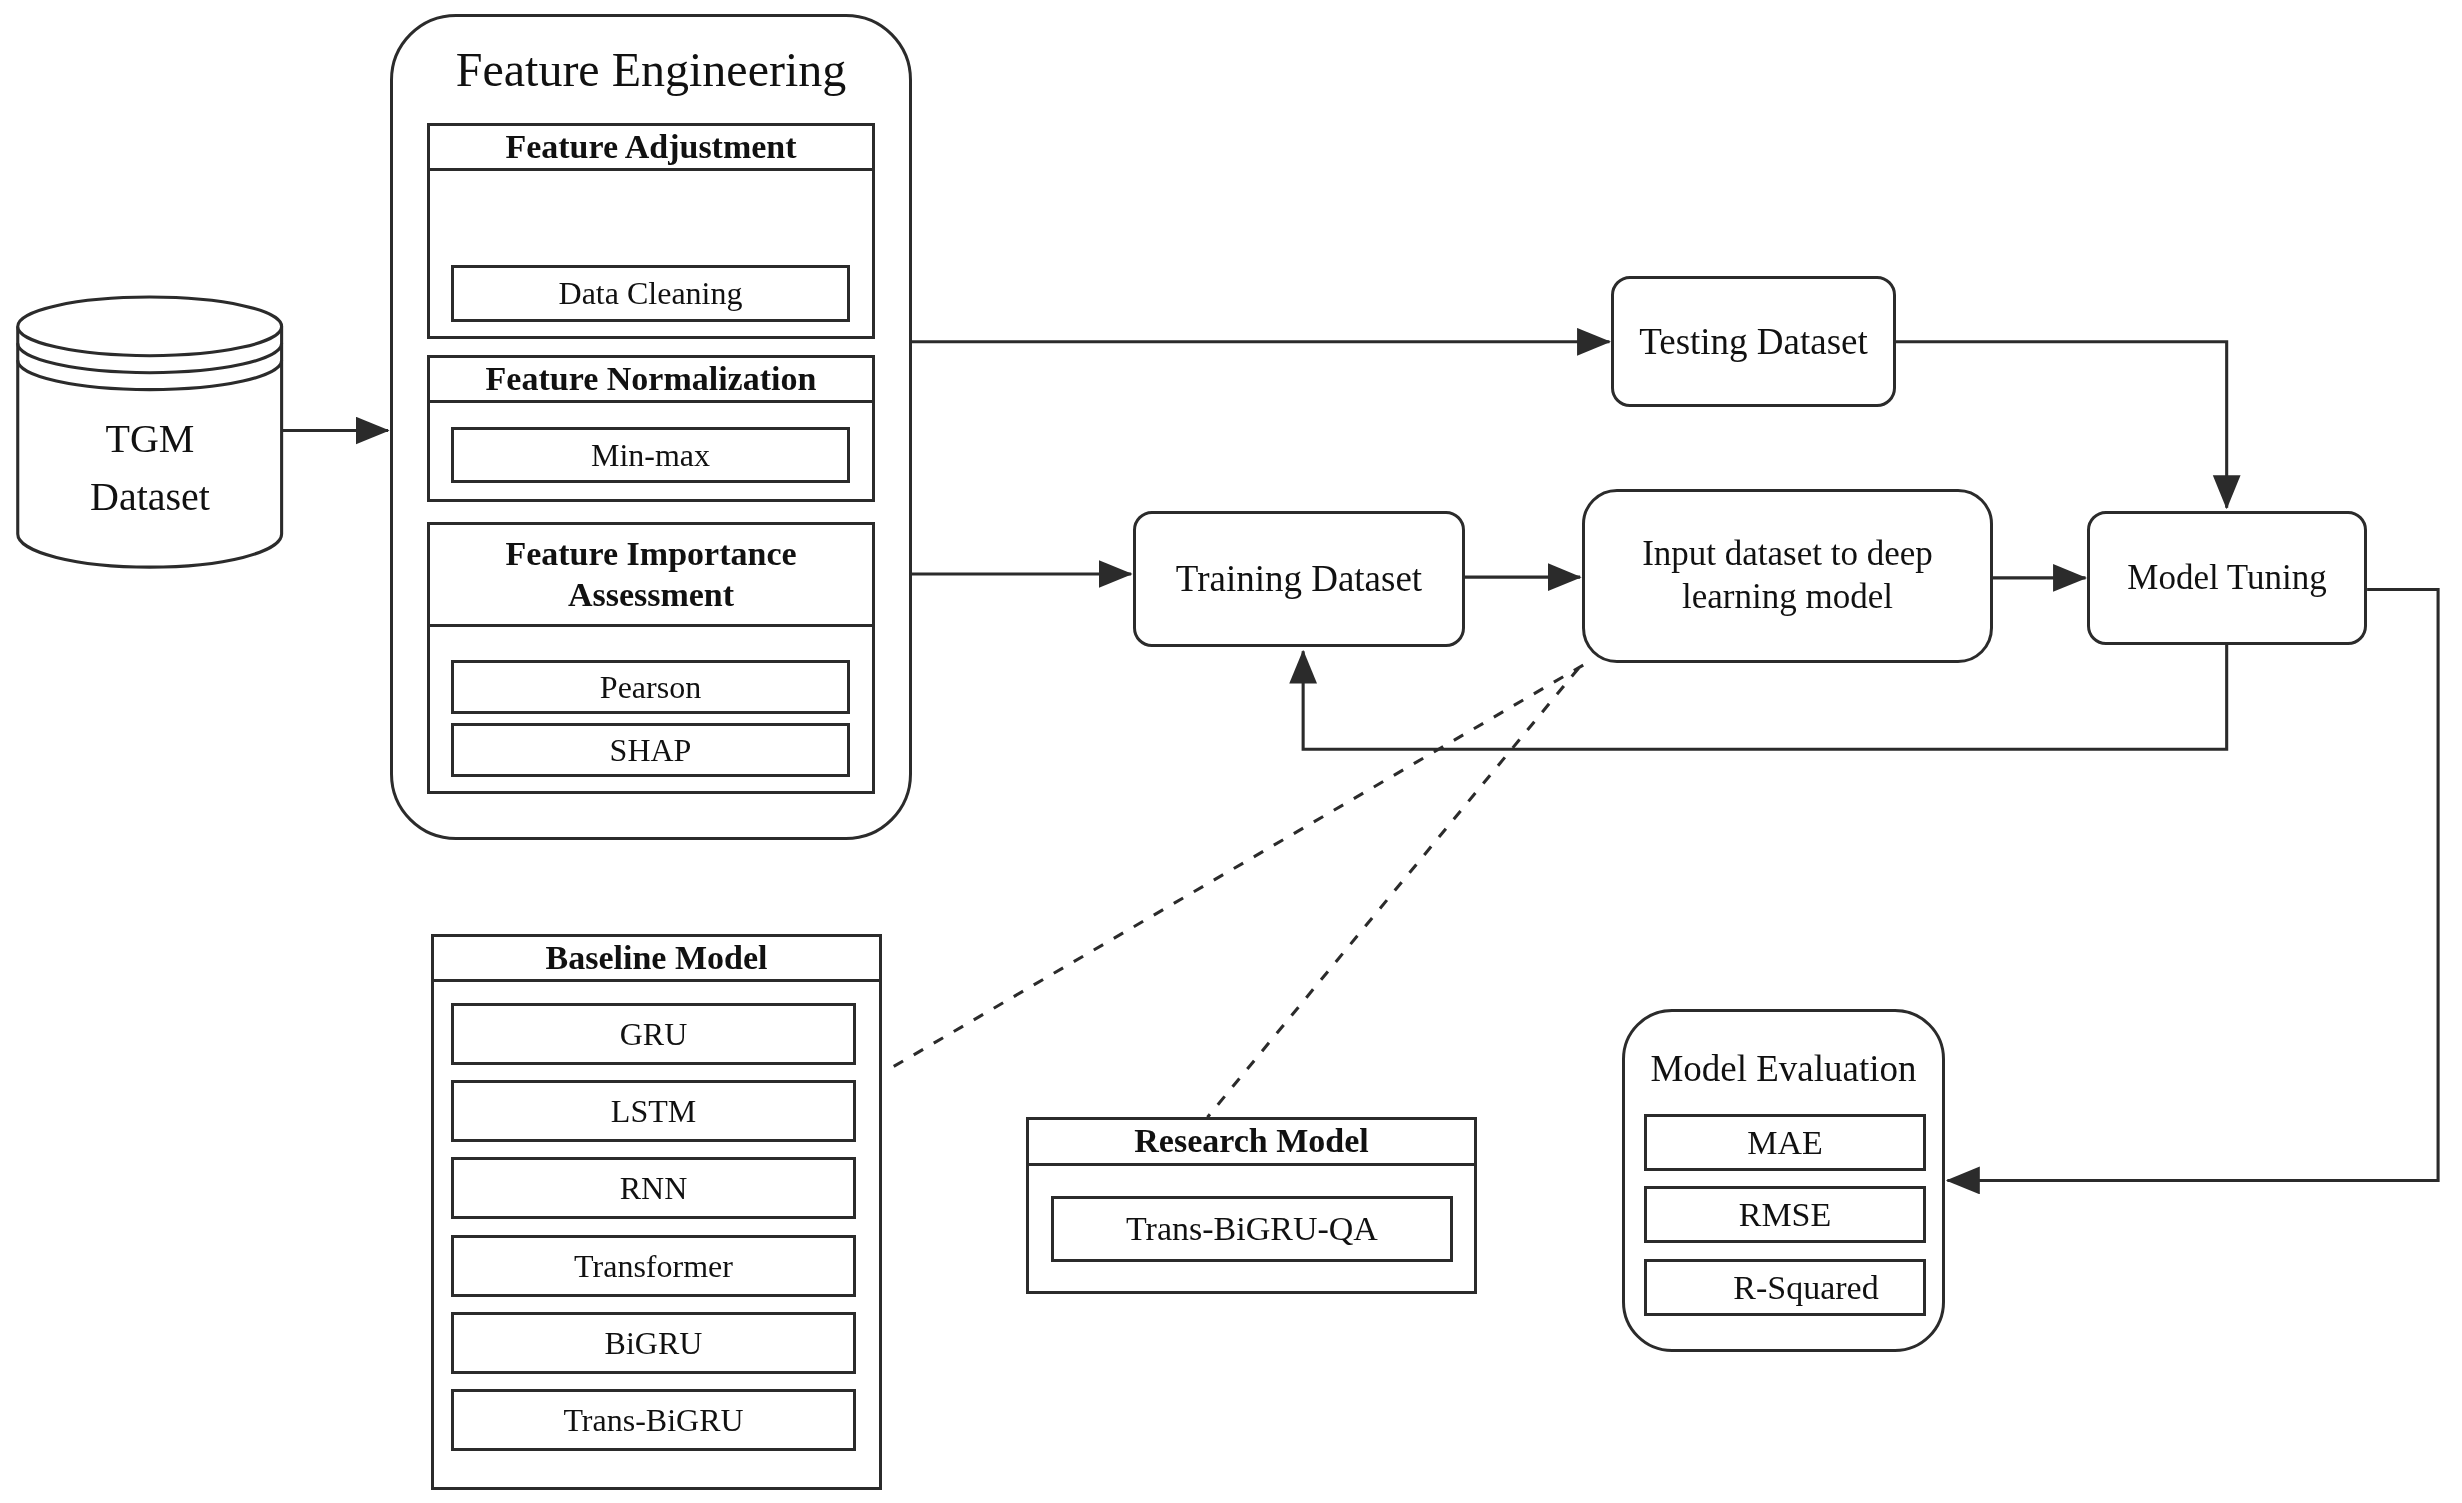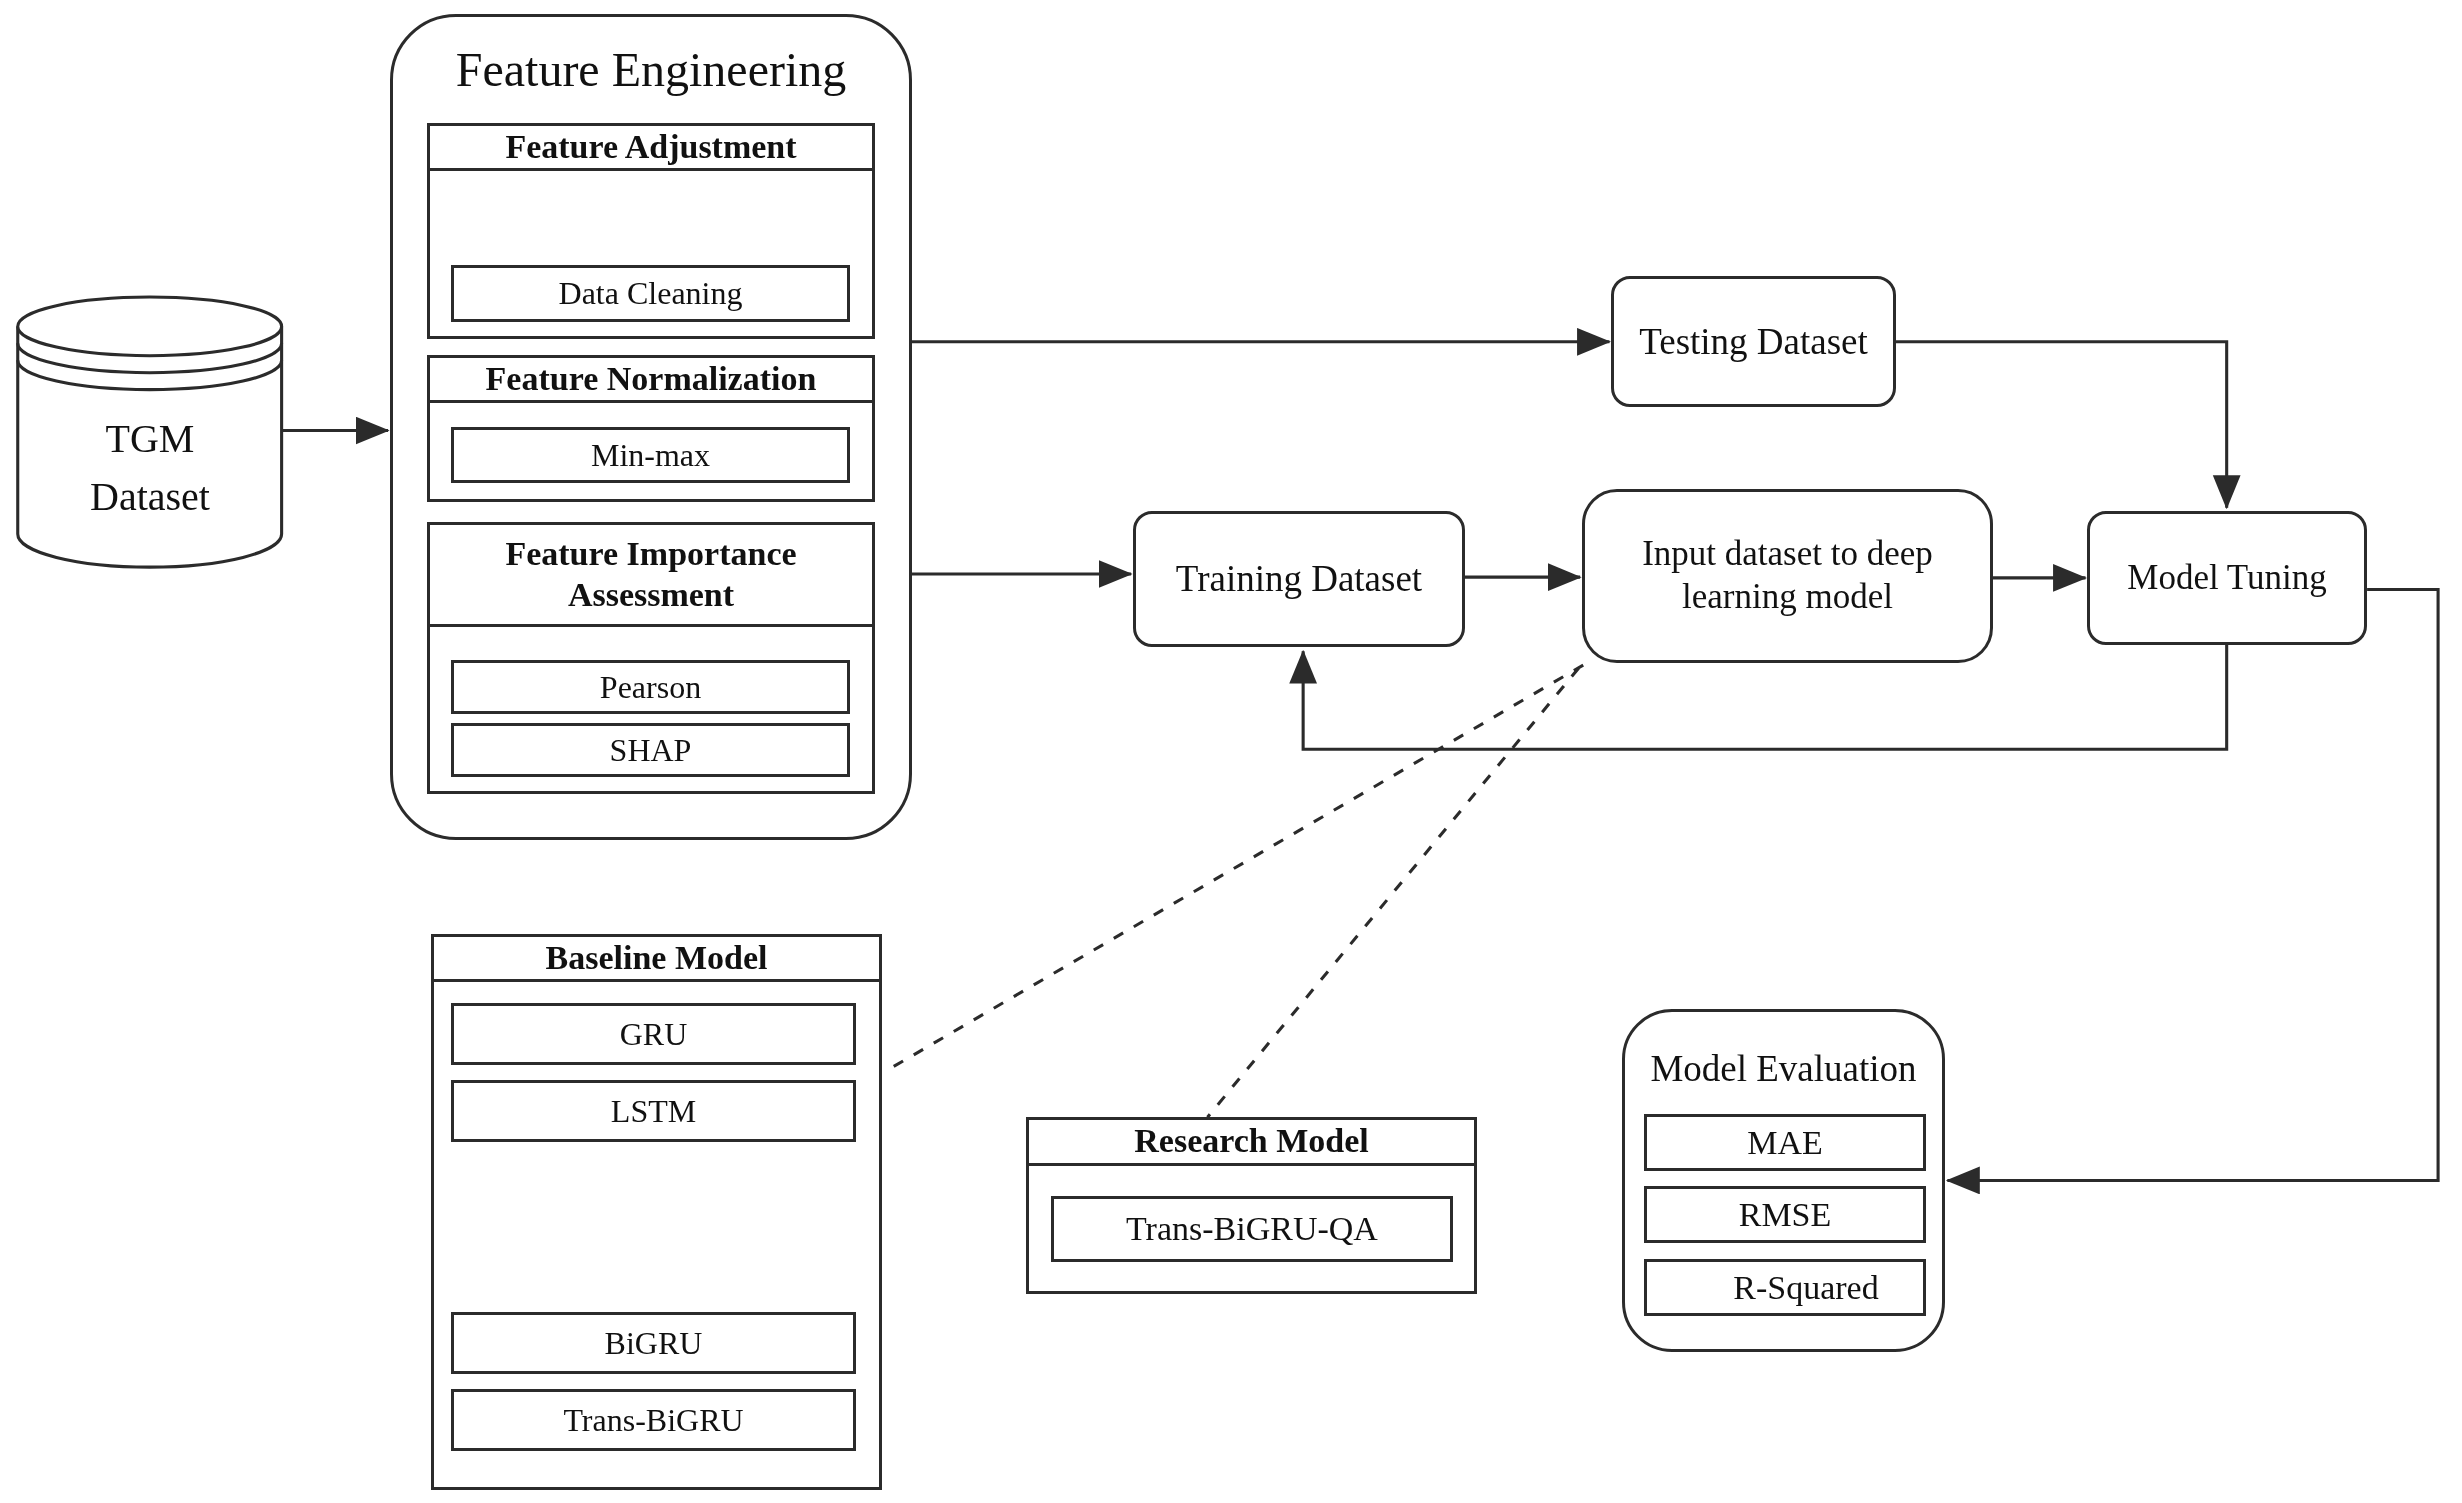--- a/index.html
+++ b/index.html
@@ -86,20 +86,22 @@
 
   <div class="box rounded node-label" style="left:1582px;top:489px;width:411px;height:174px;border-radius:35px;padding:16px 23px;">Input dataset to deep learning model</div>
 
   <div class="box rounded node-label" style="left:2087px;top:511px;width:280px;height:134px;">Model Tuning</div>
 
   <div class="subbox" style="left:431px;top:934px;width:451px;height:556px;">
     <div class="hdr" style="height:45px;border-bottom-width:3.9px;">Baseline Model</div>
   </div>
   <div class="item" style="left:451px;top:1003px;width:405px;height:62px;">GRU</div>
   <div class="item" style="left:451px;top:1080px;width:405px;height:62px;">LSTM</div>
+  <div class="item" style="left:451px;top:1157px;width:405px;height:62px;">RNN</div>
+  <div class="item" style="left:451px;top:1235px;width:405px;height:62px;">Transformer</div>
   <div class="item" style="left:451px;top:1312px;width:405px;height:62px;">BiGRU</div>
   <div class="item" style="left:451px;top:1389px;width:405px;height:62px;">Trans-BiGRU</div>
 
   <div class="subbox" style="left:1026px;top:1117px;width:451px;height:177px;">
     <div class="hdr" style="height:46px;border-bottom-width:3.9px;">Research Model</div>
   </div>
   <div class="item" style="left:1051px;top:1196px;width:402px;height:66px;font-size:34px;">Trans-BiGRU-QA</div>
 
   <div class="box" style="left:1622px;top:1009px;width:323px;height:343px;border-radius:50px;"></div>
   <div class="panel-title" style="left:1622px;top:1034px;width:323px;height:69px;font-size:37px;">Model Evaluation</div>

